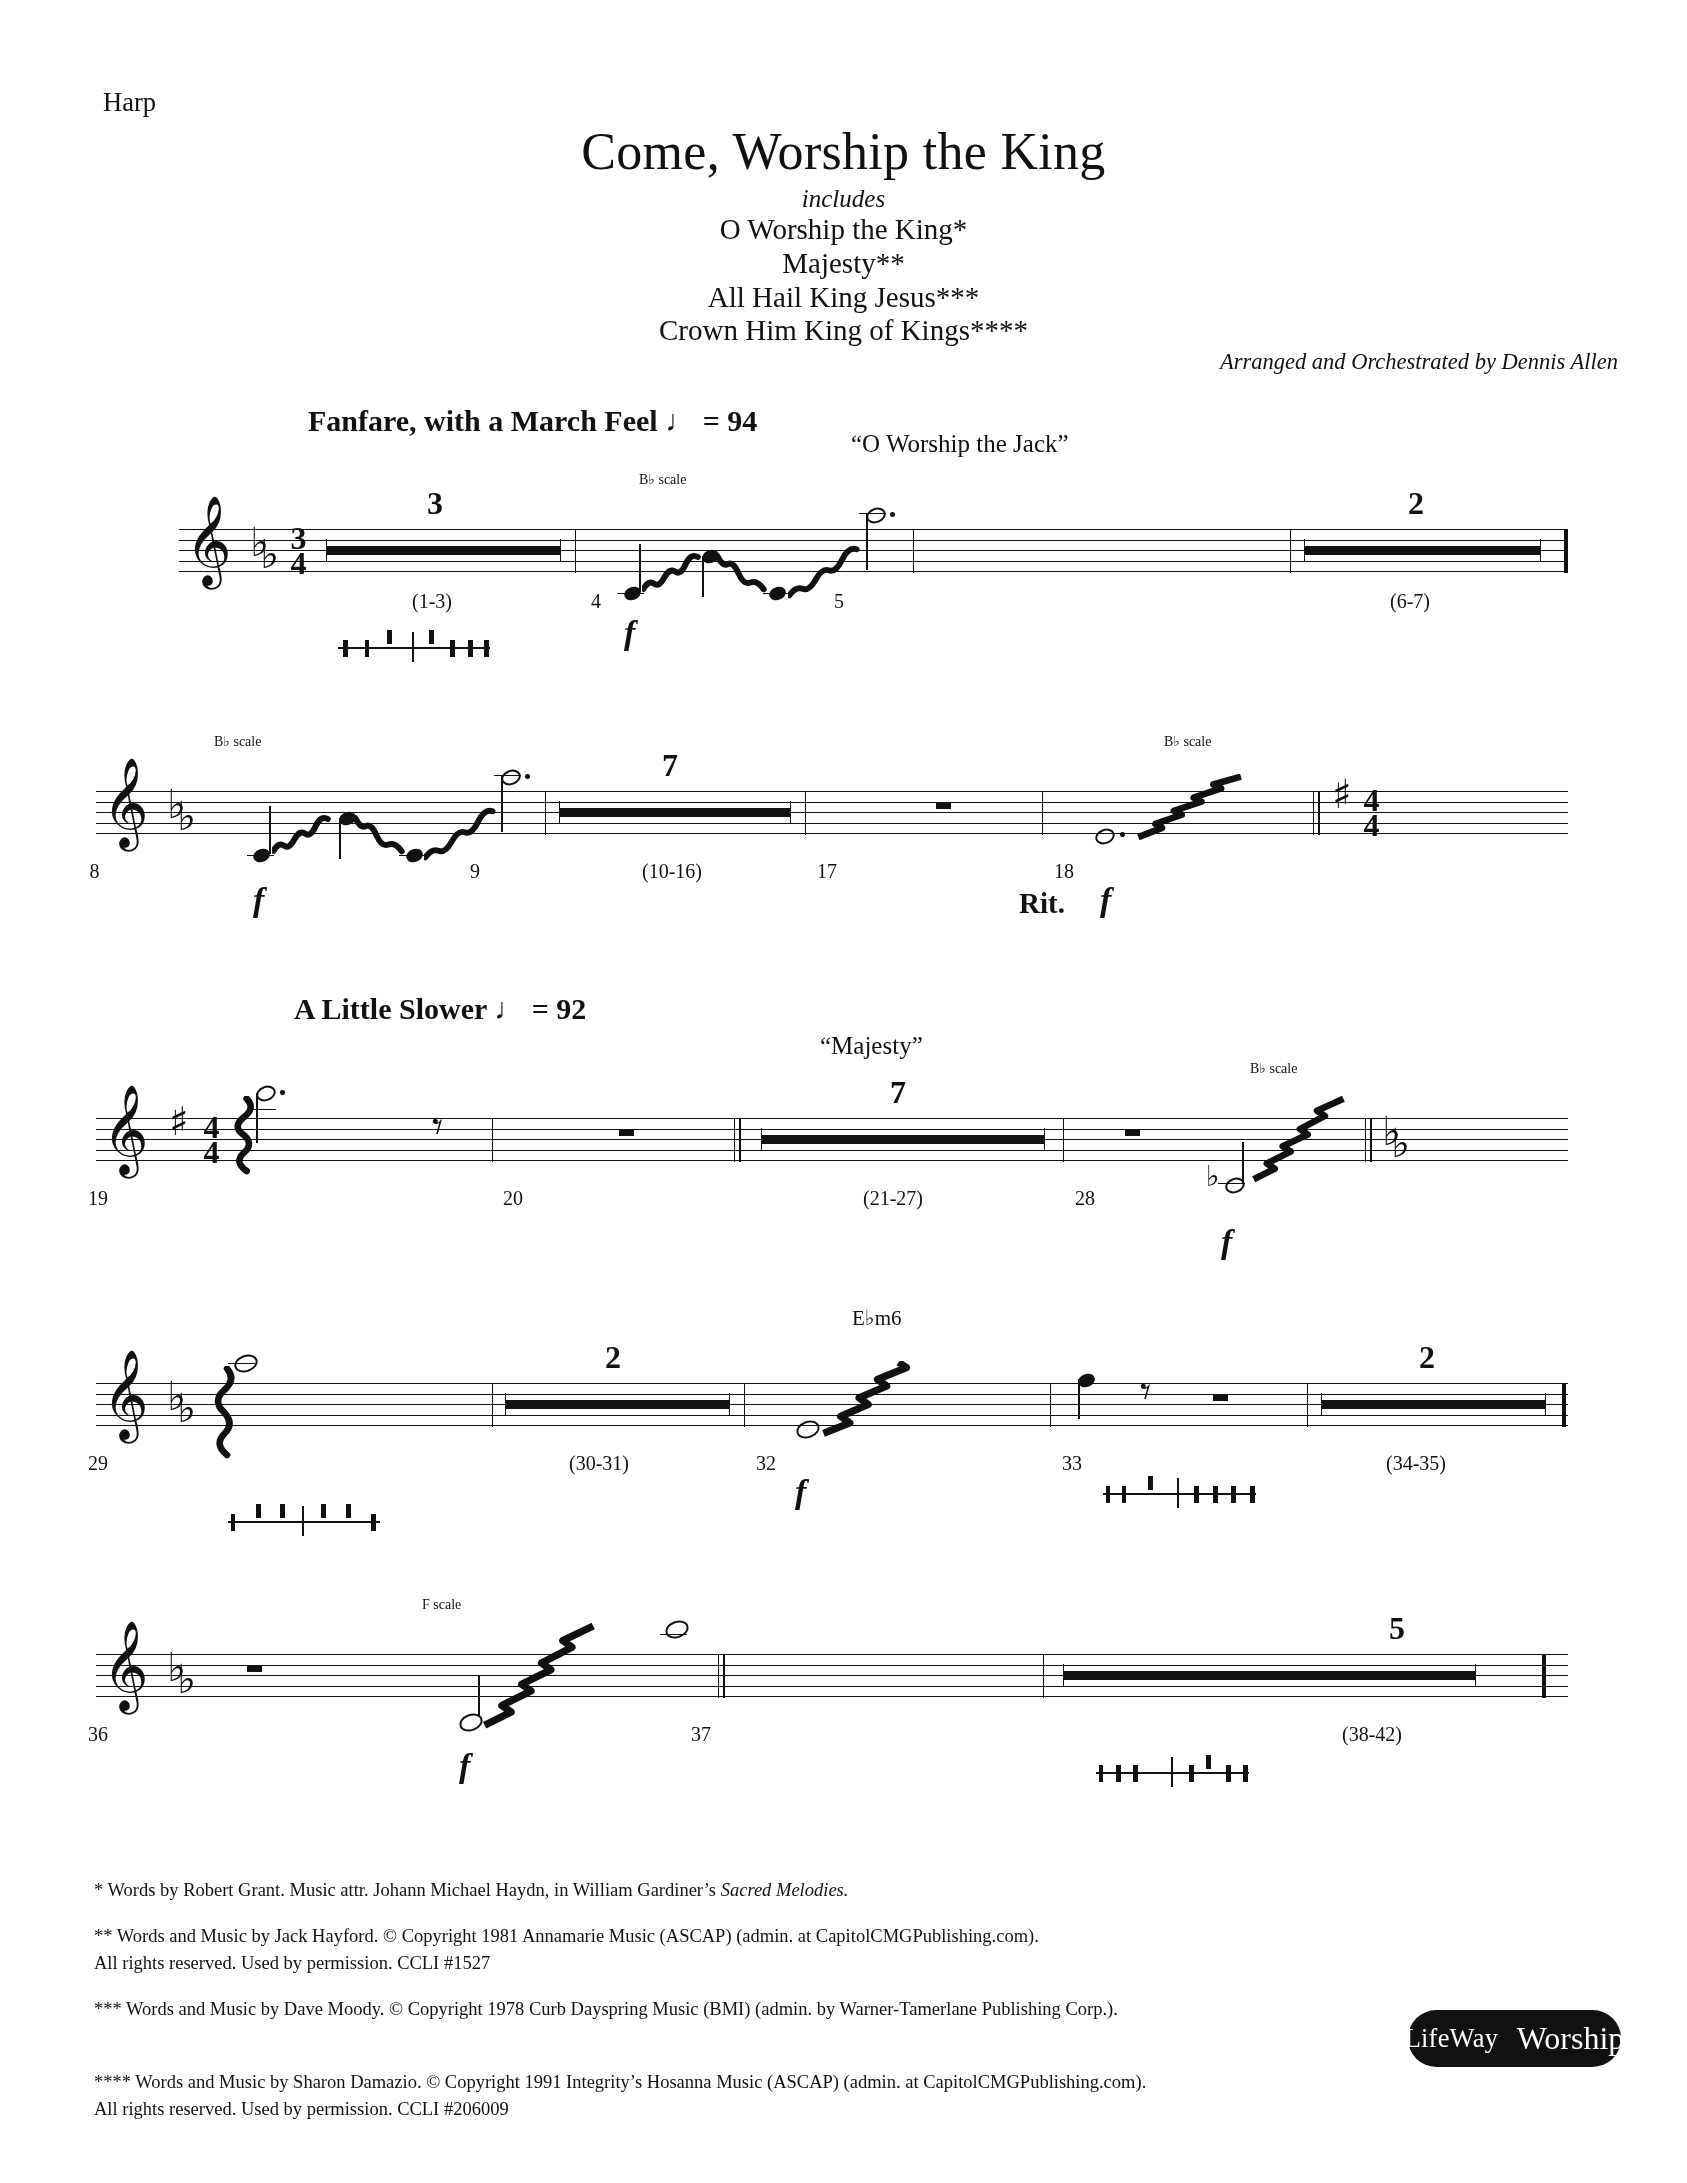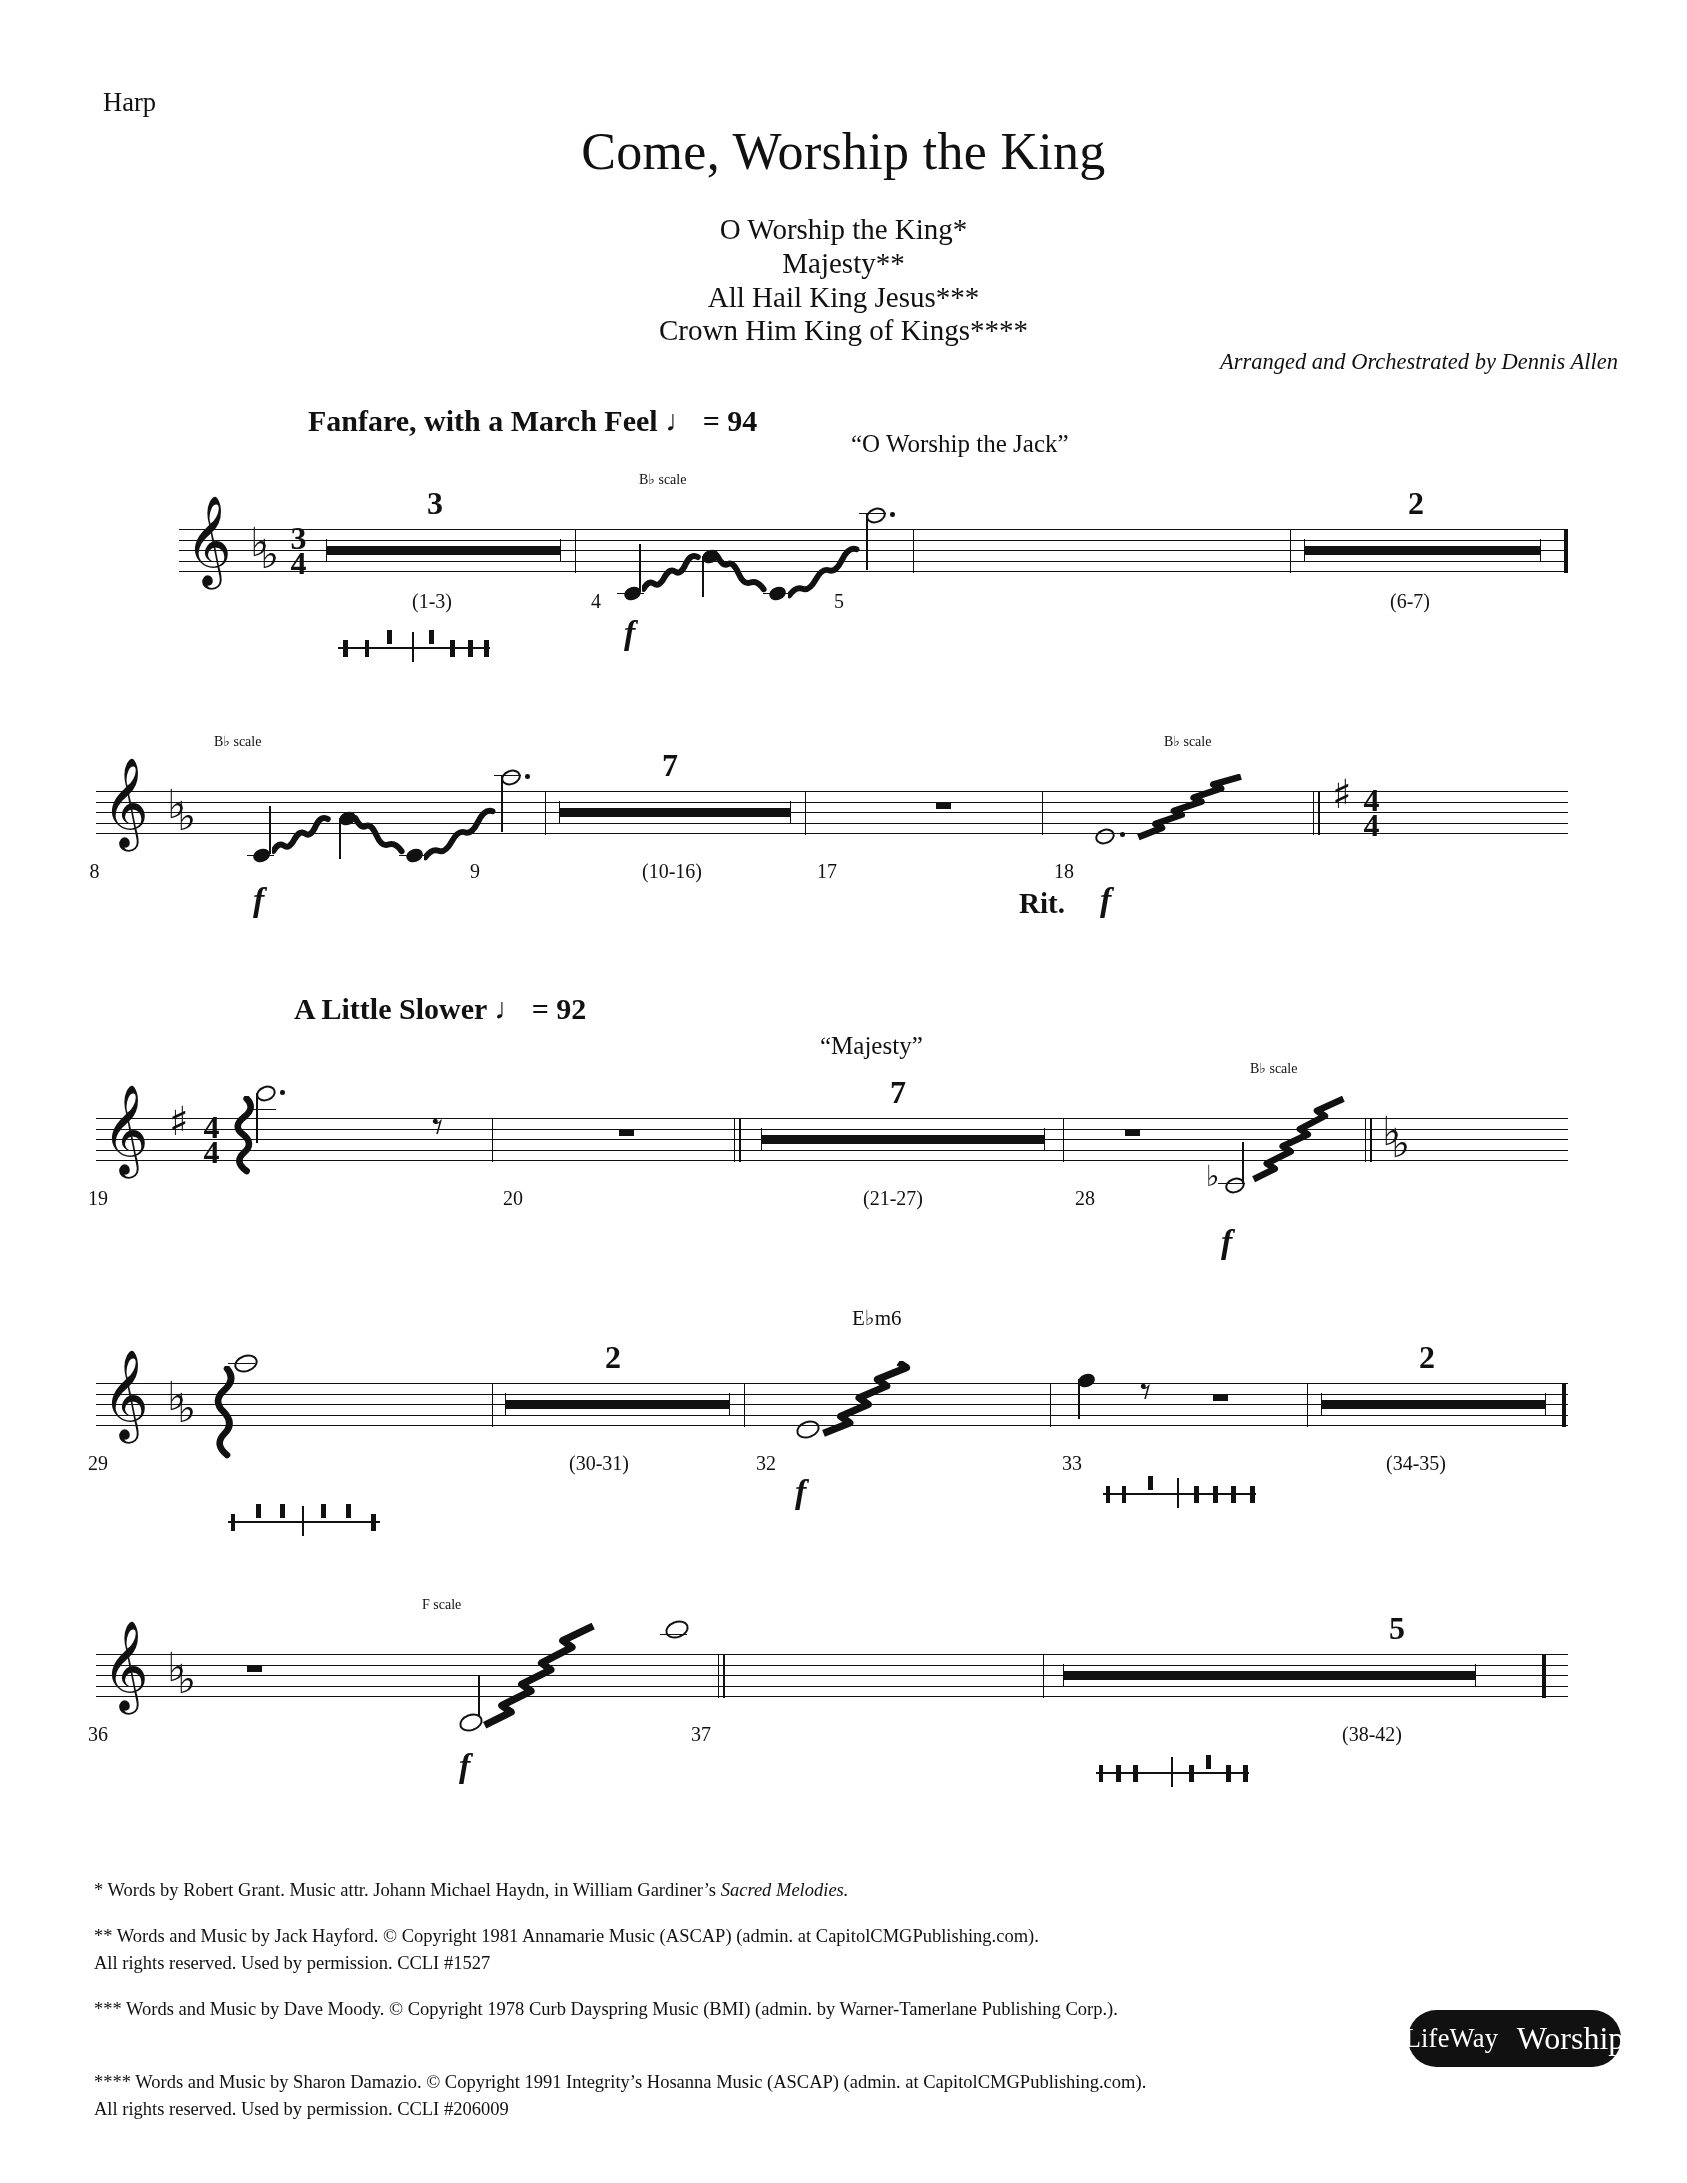--- a/index.html
+++ b/index.html
@@ -91,20 +91,21 @@
   #logo .sep{display:inline-block;width:1.3px;height:30px;background:#fff;margin:0 9.3px;}
   #logo .ws{font-size:32px;}
 </style>
 </head>
 <body>
 
 <div class="page">
 
   <div class="abs" id="instrument-label">Harp</div>
   <div class="abs" id="main-title">Come, Worship the King</div>
+  <div class="abs" id="includes-word">includes</div>
   <div class="abs inc-song" id="inc1">O Worship the King*</div>
   <div class="abs inc-song" id="inc2">Majesty**</div>
   <div class="abs inc-song" id="inc3">All Hail King Jesus***</div>
   <div class="abs inc-song" id="inc4">Crown Him King of Kings****</div>
   <div class="abs" id="arranger">Arranged and Orchestrated by Dennis Allen</div>
 
   <div class="abs tempo-head" id="tempo1">
     <span>Fanfare, with a March Feel</span>
     <span>♩</span>
     <span>= 94</span>

